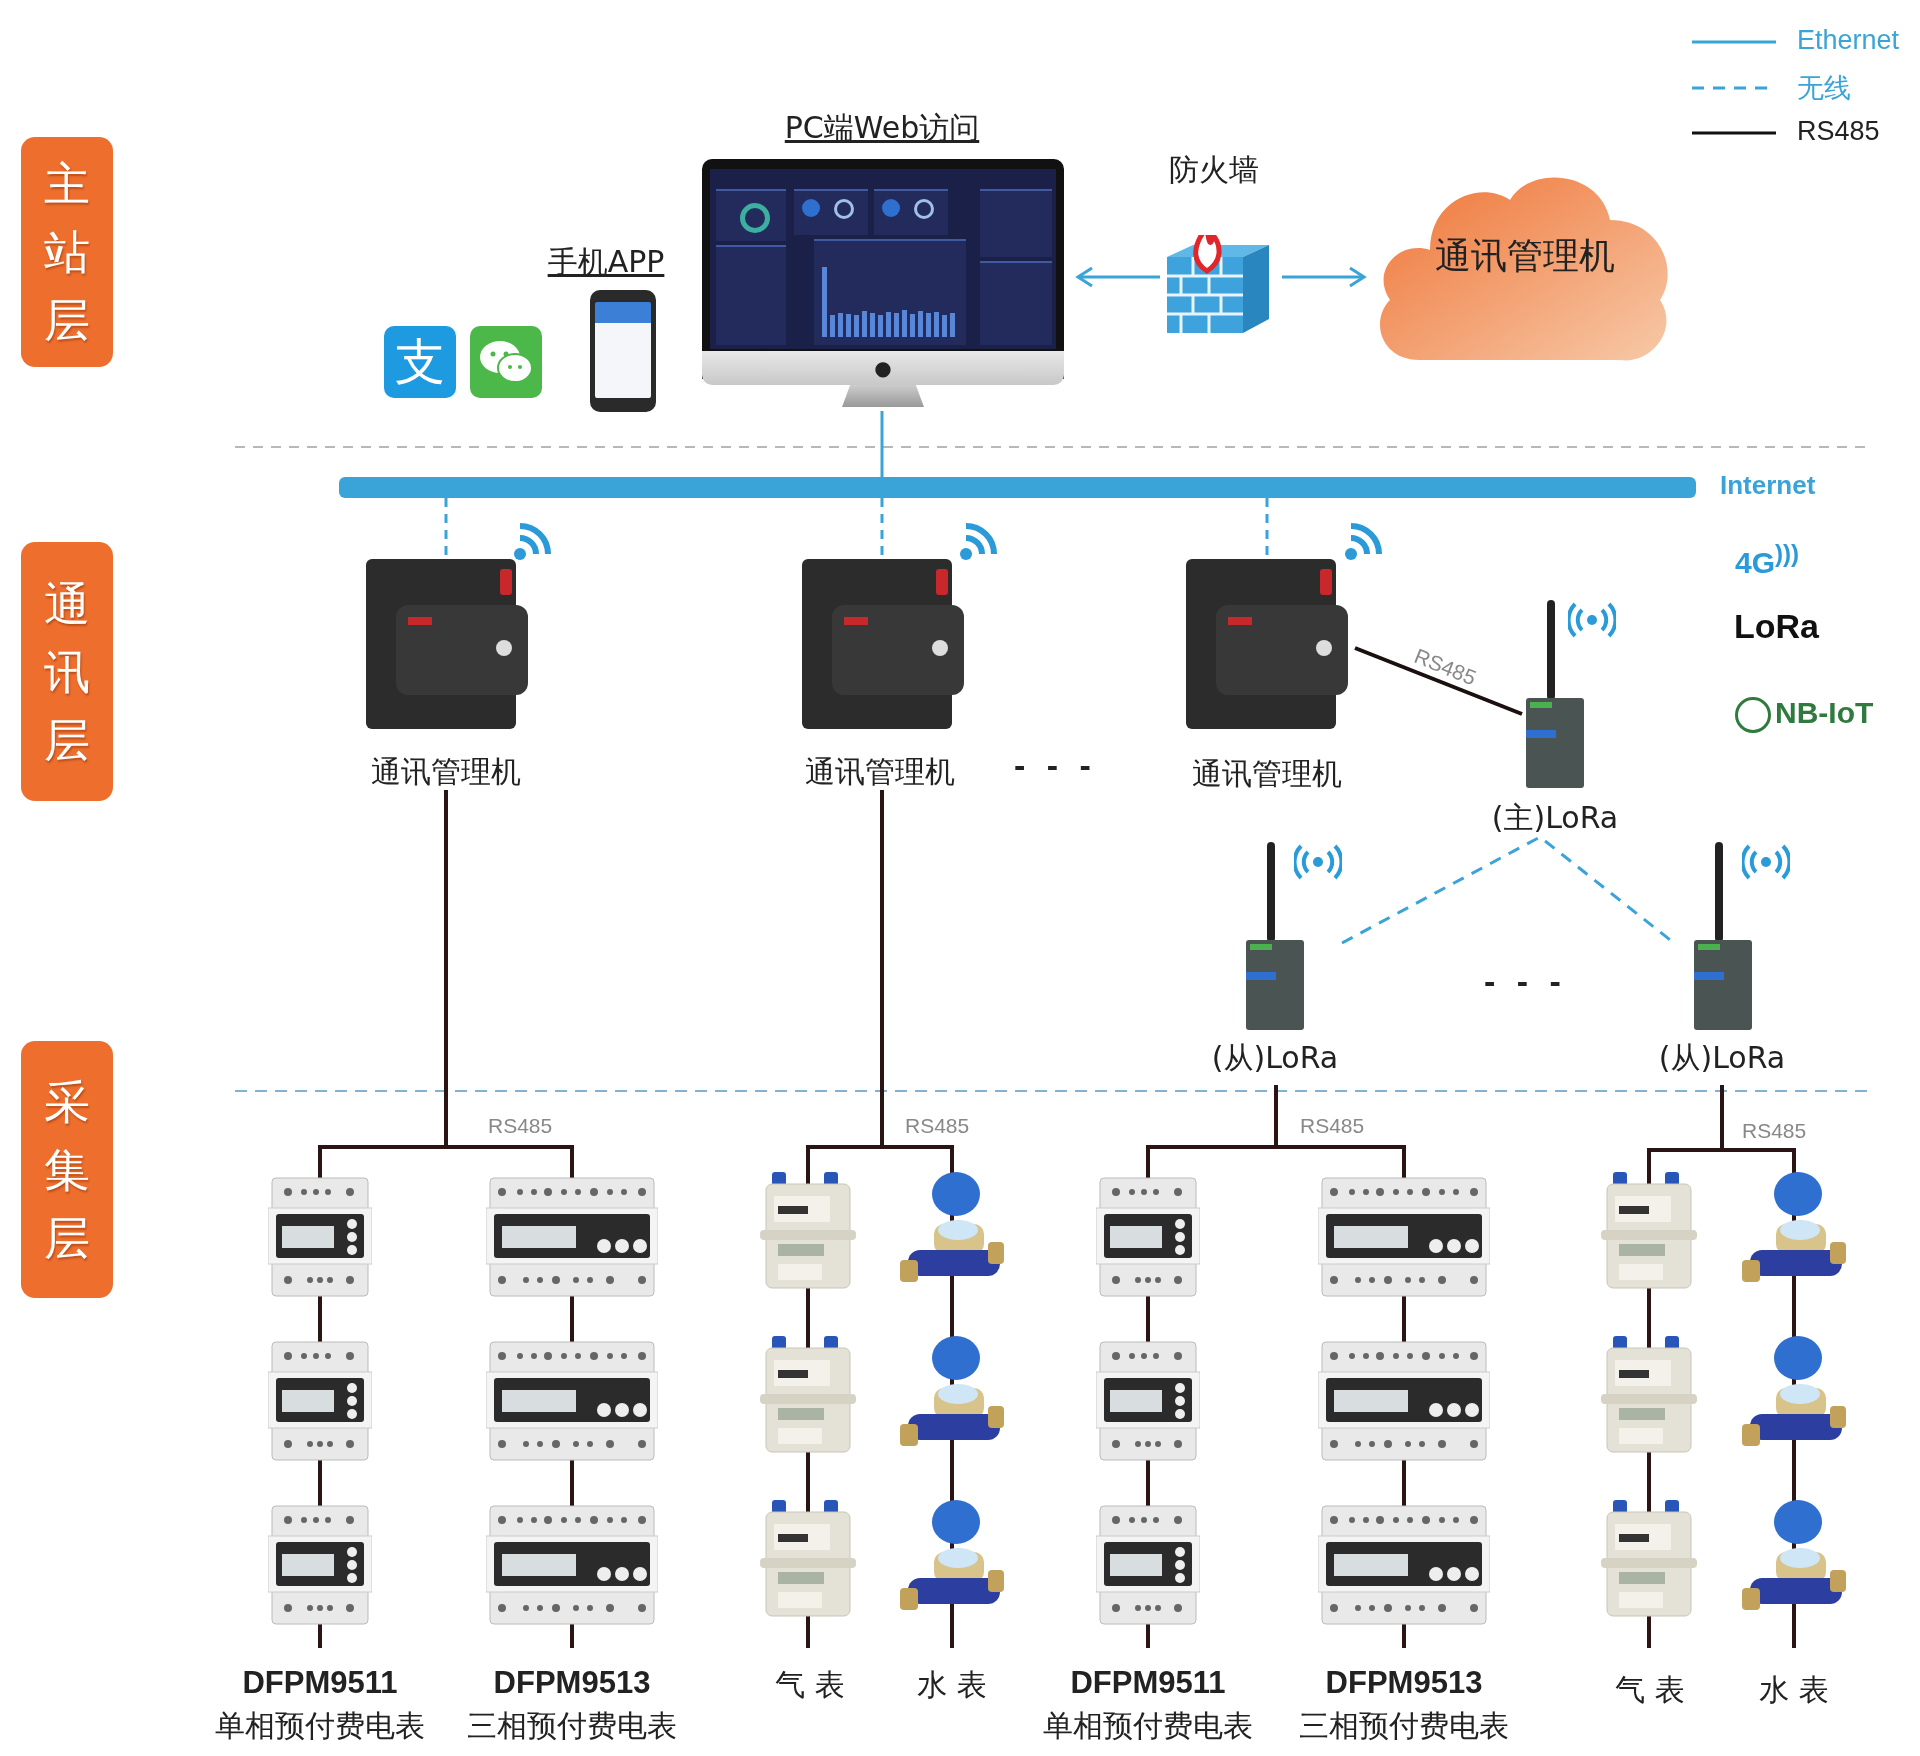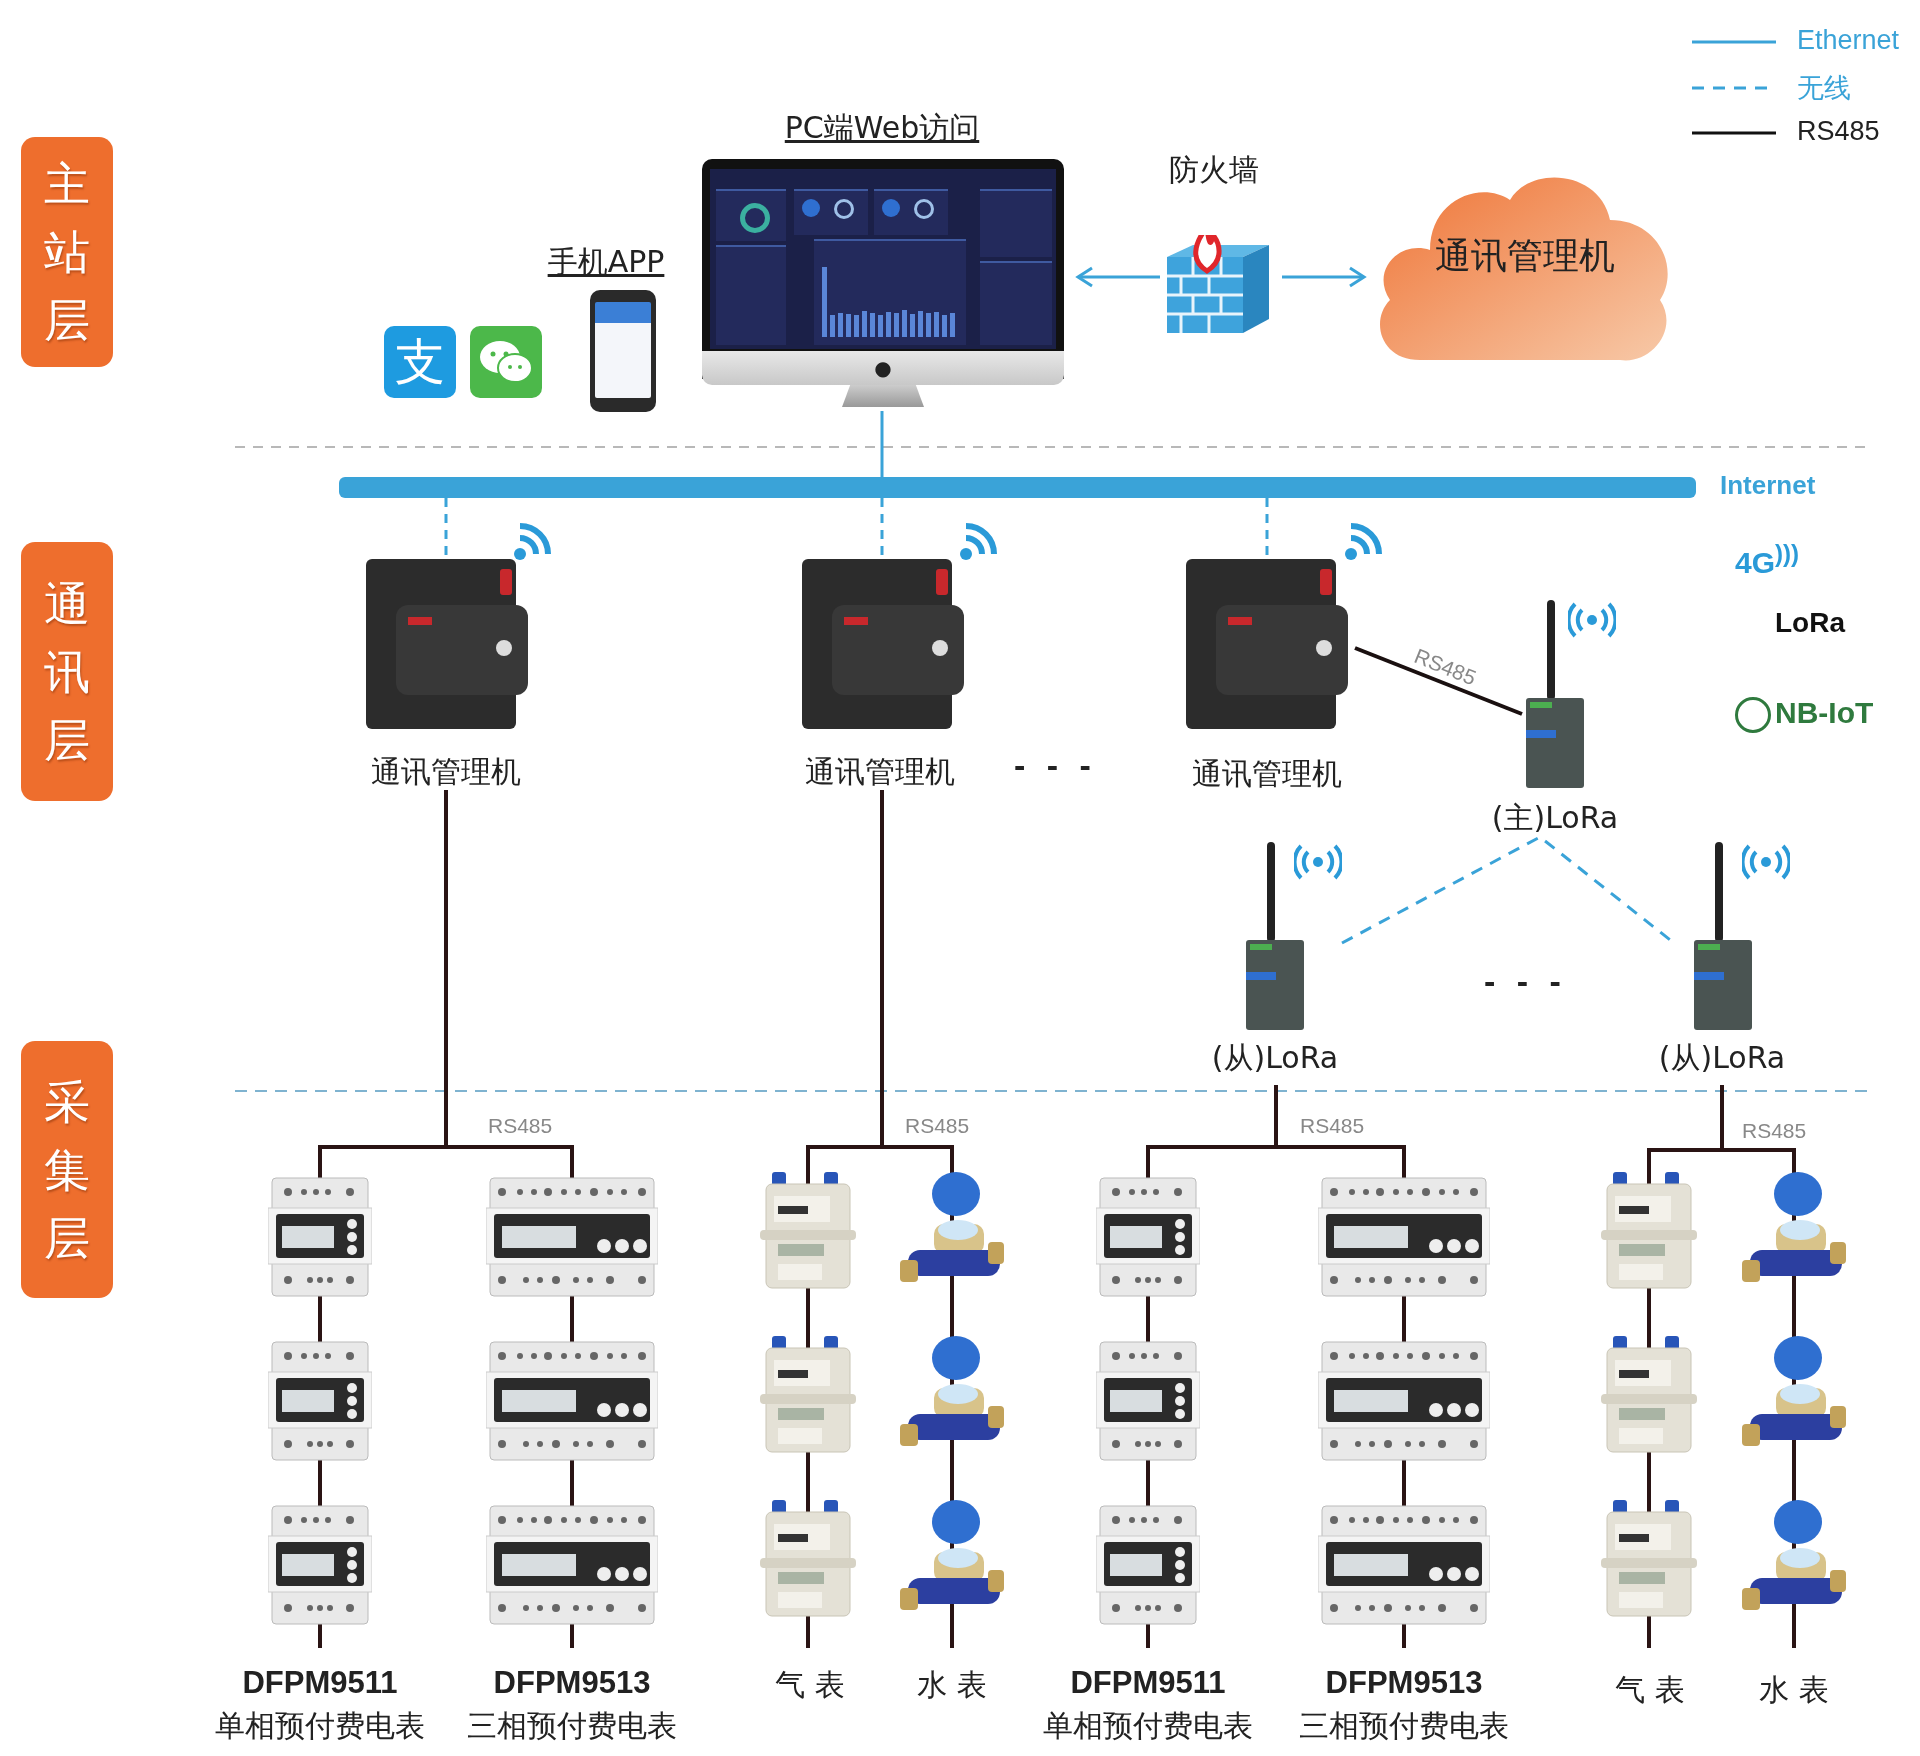--- a/index.html
+++ b/index.html
@@ -193,21 +193,21 @@
     </linearGradient>
   </defs>
   <path d="M50,200 C10,200 0,160 20,140 C0,110 30,80 60,90 C60,40 110,20 140,40 C160,5 230,10 240,60 C290,60 310,110 290,140 C310,170 280,205 250,200 Z" fill="url(#cg)"></path>
 </svg>
 <div class="cloud-text">
   <div>通讯管理机</div>
 </div>
 
 <div class="abs" style="left:1720px;top:470px;font-family:'Liberation Sans',sans-serif;font-weight:bold;font-size:26px;color:#3aa3d8;">Internet</div>
 <div class="tech" style="left:1735px;top:540px;font-size:30px;color:#2a9ad8;"><span>4G</span><span style="font-size:24px;vertical-align:super;">)))</span></div>
-<div class="tech" style="left:1775px;top:607px;font-size:28px;color:#111;"><span>LoRa</span></div>
+<div class="tech" style="left:1734px;top:607px;font-size:34px;color:#111;"><span>LoRa</span></div>
 <div class="tech" style="left:1735px;top:696px;font-size:30px;color:#2f7a3e;"><span style="display:inline-block;width:30px;height:30px;border-radius:50%;border:3px solid #2f7a3e;vertical-align:middle;margin-right:4px;"></span><span>NB-IoT</span></div>
 
 <svg class="comm-dev" style="left:366px;top:545px;" viewBox="0 0 170 190">
   <rect x="0" y="14" width="150" height="170" rx="6" fill="#2c2c2c"></rect>
   <rect x="30" y="60" width="132" height="90" rx="12" fill="#383838"></rect>
   <rect x="42" y="72" width="24" height="8" fill="#c8282c"></rect>
   <circle cx="138" cy="103" r="8" fill="#ddd"></circle>
   <rect x="134" y="24" width="12" height="26" rx="3" fill="#c8282c"></rect>
 </svg>
 <svg class="abs" style="left:512px;top:522px;" width="40" height="40" viewBox="0 0 40 40">

